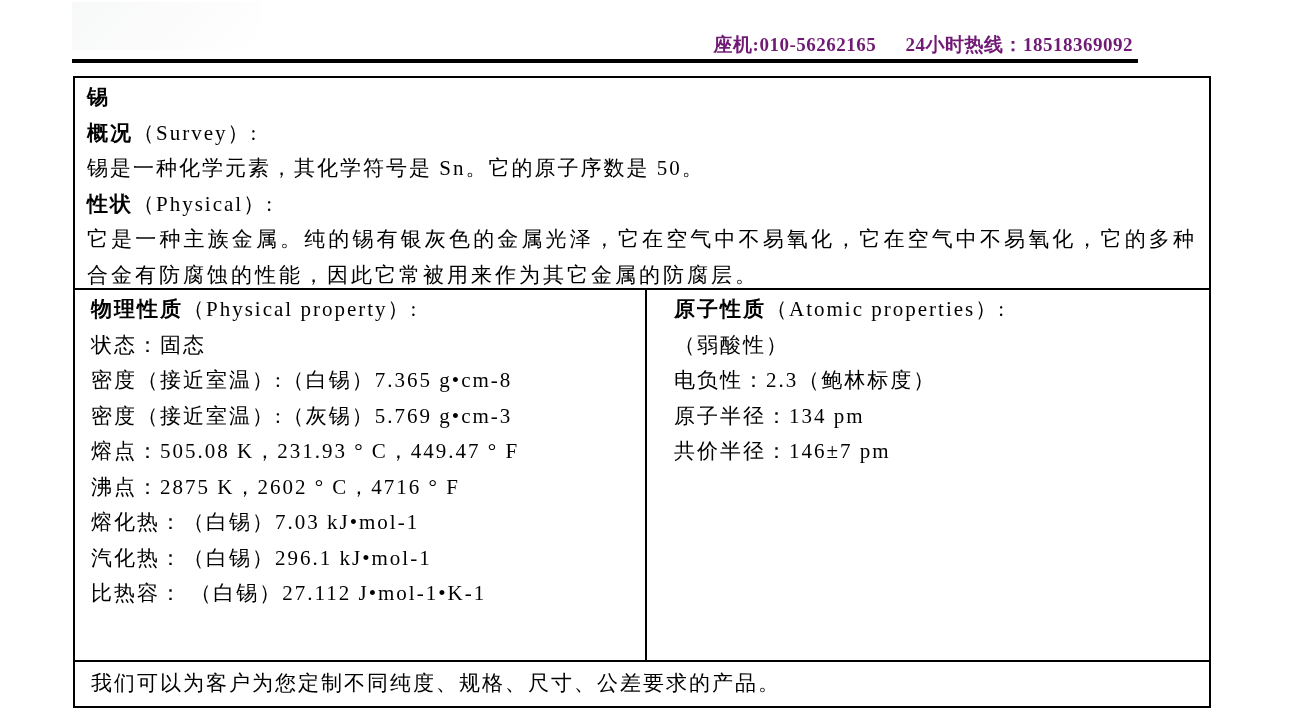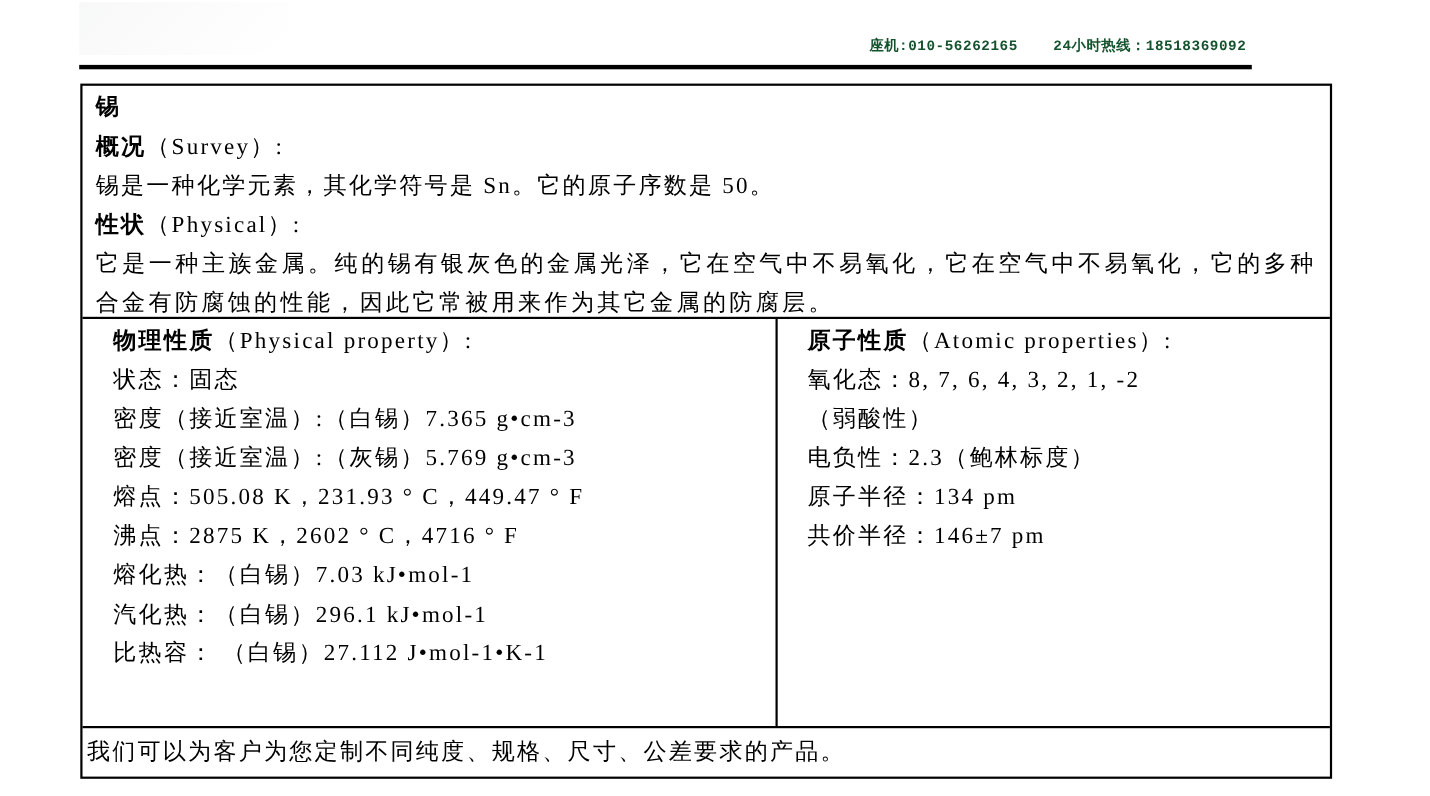--- a/index.html
+++ b/index.html
@@ -21,26 +21,25 @@
     top: 2px;
     width: 190px;
     height: 48px;
     background: linear-gradient(135deg, #f7f8f8 0%, #fcfcfc 55%, #ffffff 100%);
     border-radius: 2px;
   }
   .contact {
     position: absolute;
     top: 32px;
     right: 167px;
-    font-size: 13px;
+    font-size: 19px;
     font-weight: bold;
-    color: #14532d;
+    color: #701a75;
     letter-spacing: 0.5px;
     white-space: nowrap;
-    font-family: Liberation Mono, monospace;
   }
   .contact .hotline { margin-left: 24px; }
   .header-rule {
     position: absolute;
     left: 72px;
     top: 59px;
     width: 1066px;
     height: 4px;
     background: #000000;
   }
@@ -64,33 +63,33 @@
     border-bottom: 2px solid #000000;
     padding: 2px 12px 0 12px;
     overflow: hidden;
   }
   .row-cols {
     height: 372px;
     border-bottom: 2px solid #000000;
     display: flex;
   }
   .cell-left {
-    width: 632px;
+    width: 572px;
     border-right: 2px solid #000000;
-    padding: 2px 12px 0 28px;
+    padding: 2px 12px 0 16px;
     overflow: hidden;
   }
   .cell-right {
     flex: 1;
     padding: 2px 12px 0 27px;
     overflow: hidden;
   }
   .row-footer {
     flex: 1;
-    padding: 4px 12px 0 4px;
+    padding: 4px 12px 0 16px;
     overflow: hidden;
   }
   .b { font-weight: bold; }
   .wrap-para {
     text-align: justify;
     letter-spacing: 3px;
   }
   .line { white-space: nowrap; }
 </style>
 </head>
@@ -121,34 +120,33 @@
       <div class="wrap-para">它是一种主族金属。纯的锡有银灰色的金属光泽，它在空气中不易氧化，它在空气中不易氧化，它的多种合金有防腐蚀的性能，因此它常被用来作为其它金属的防腐层。</div>
     </div>
 
     <div class="row-cols">
 
       <div class="cell-left">
         <div class="line">
           <span class="b">物理性质</span><span>（Physical property）:</span>
         </div>
         <div class="line">状态：固态</div>
-        <div class="line">密度（接近室温）:（白锡）7.365 g•cm-3</div>
+        <div class="line">密度（接近室温）:（白锡）7.365 g•cm-8</div>
         <div class="line">密度（接近室温）:（灰锡）5.769 g•cm-3</div>
         <div class="line">熔点：505.08 K，231.93 ° C，449.47 ° F</div>
         <div class="line">沸点：2875 K，2602 ° C，4716 ° F</div>
         <div class="line">熔化热：（白锡）7.03 kJ•mol-1</div>
         <div class="line">汽化热：（白锡）296.1 kJ•mol-1</div>
         <div class="line">比热容： （白锡）27.112 J•mol-1•K-1</div>
       </div>
 
       <div class="cell-right">
         <div class="line">
           <span class="b">原子性质</span><span>（Atomic properties）:</span>
         </div>
-        <div class="line">氧化态：8, 7, 6, 4, 3, 2, 1, -2</div>
         <div class="line">（弱酸性）</div>
         <div class="line">电负性：2.3（鲍林标度）</div>
         <div class="line">原子半径：134 pm</div>
         <div class="line">共价半径：146±7 pm</div>
       </div>
 
     </div>
 
     <div class="row-footer">
       <div class="line">我们可以为客户为您定制不同纯度、规格、尺寸、公差要求的产品。</div>

